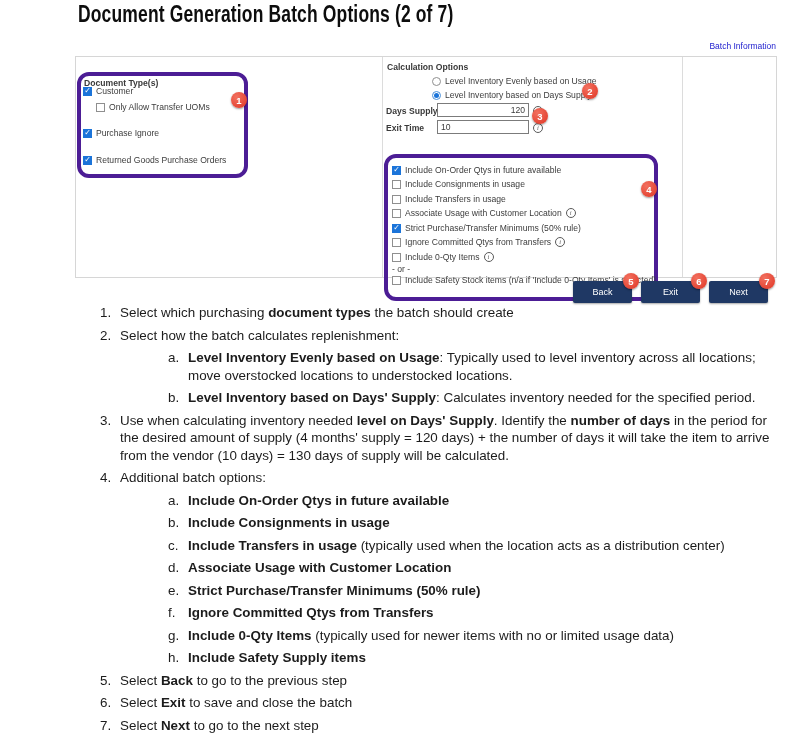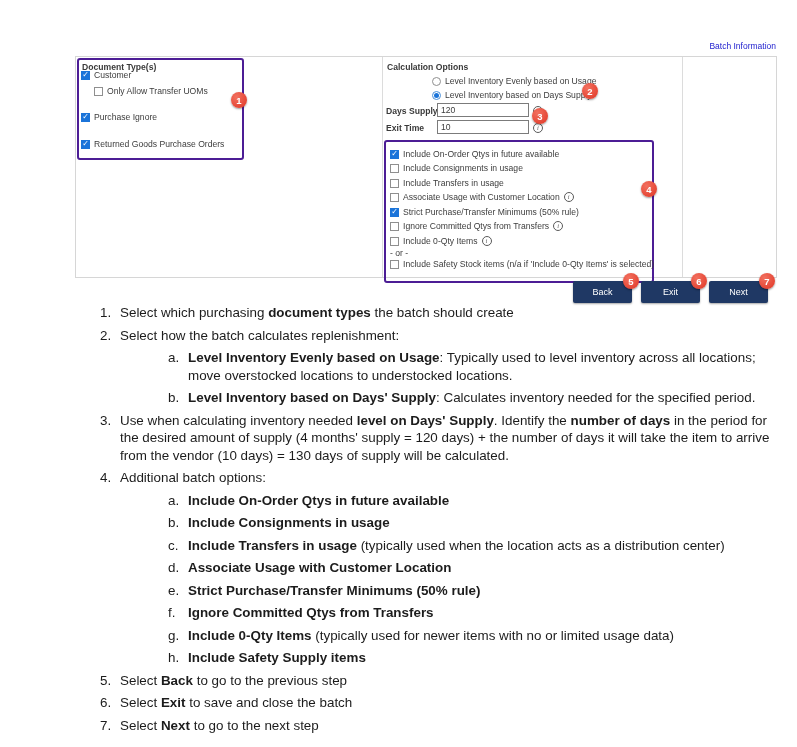--- a/index.html
+++ b/index.html
@@ -11,21 +11,21 @@
   .hd>span{display:inline-block;transform:scaleX(.76);transform-origin:0 50%;letter-spacing:.2px;}
   #title{top:1px;font-size:23px;}
   #subtitle{top:30px;font-size:23px;}
   #batch-info{position:absolute;right:21px;top:41px;font-size:8.5px;color:#2323cf;cursor:pointer;}
 
   
   #dialog{position:absolute;left:75px;top:56px;width:700px;height:220px;
           border:1px solid #d6d6d6;background:#fff;font-size:8.6px;color:#3c3c3c;}
   .vline{position:absolute;top:0;bottom:0;width:1px;background:#dcdcdc;}
 
-  .redbox{position:absolute;border:2px solid #4c1d95;border-radius:3px;}
+  .redbox{position:absolute;border:4px solid #4c1d95;border-radius:12px;margin-top:14px;}
   #doc-box{left:1px;top:1px;width:163px;height:98px;}
   #calc-box{left:308px;top:83px;width:266px;height:139px;}
 
   .cbrow{position:absolute;display:flex;align-items:center;gap:4px;white-space:nowrap;}
   .cb{width:9px;height:9px;box-sizing:border-box;flex:0 0 auto;display:flex;
       align-items:center;justify-content:center;}
   .cb.on{background:#1b74d9;border:1px solid #1b74d9;color:#fff;font-size:8px;line-height:8px;}
   .cb.off{background:#fff;border:1px solid #8f8f8f;}
   .radio{width:9px;height:9px;border-radius:50%;box-sizing:border-box;border:1px solid #8f8f8f;
          background:#fff;display:flex;align-items:center;justify-content:center;flex:0 0 auto;}
@@ -64,20 +64,21 @@
   .li .num{flex:0 0 20px;}
   .li .txt{flex:1 1 auto;}
   .li.sub{margin-left:68px;}
   .li b{font-weight:bold;margin-top:28px;}
 </style>
 </head>
 <body>
 
 <div id="page">
 
+  <div class="hd" id="title"><span>Document Generation Batch Options (2 of 7)</span></div>
   <a id="batch-info">Batch Information</a>
 
   <div id="dialog">
     <div class="vline" style="left:306px"></div>
     <div class="vline" style="left:606px"></div>
 
     <div class="redbox" id="doc-box">
       <div class="grp-label" style="left:3px;top:2px">Document Type(s)</div>
       <div id="doc-type-list">
           <div class="cbrow" style="left: 2px; top: 10px;">
@@ -105,21 +106,21 @@
           <span class="radio"></span>
           <span>Level Inventory Evenly based on Usage</span>
         </div>
         <div class="cbrow" style="left: 356px; top: 33px;">
           <span class="radio on"></span>
           <span>Level Inventory based on Days Supply</span>
         </div>
       </div>
     <div id="calc-fields">
         <div class="fld-label" style="left: 310px; top: 49px;">Days Supply</div>
-        <input class="fld-input" value="120" style="left: 361px; top: 46px;">
+        <input class="fld-input" value="120" style="left: 361px; top: 46px; text-align: right;">
         <span class="info abs" style="left: 457px; top: 49px;">i</span>
         <div class="fld-label" style="left: 310px; top: 66px;">Exit Time</div>
         <input class="fld-input" value="10" style="left: 361px; top: 63px;">
         <span class="info abs" style="left: 457px; top: 66px;">i</span>
       </div>
 
     <div class="redbox" id="calc-box">
       <div id="calc-checks">
           <div class="cbrow" style="left: 4px; top: 7px;">
             <span class="cb on">✓</span>

